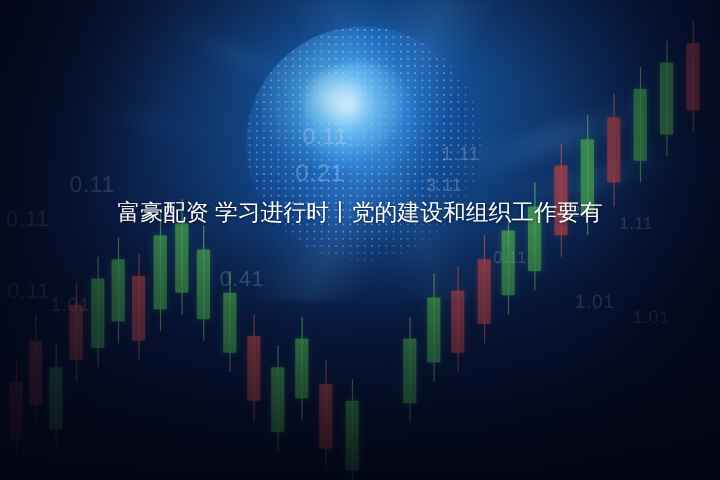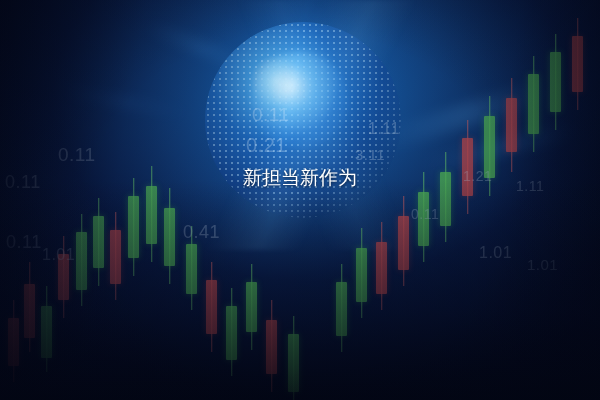--- a/index.html
+++ b/index.html
@@ -293,16 +293,16 @@
       <div class="num" style="left: 42px; top: 246px; font-size: 16px;">1.01</div>
       <div class="num" style="left: 479px; top: 244px; font-size: 16px;">1.01</div>
       <div class="num" style="left: 527px; top: 256px; font-size: 15px;">1.01</div>
     </div>
 
   <div class="bg-darkleft"></div>
   <div class="bg-bottom"></div>
   <div class="bg-vignette"></div>
 
   <div class="headline">
-    <span class="line2">新担当新作为</span>
+    <span>富豪配资 学习进行时丨党的建设和组织工作要有</span>
   </div>
 
 </div>
 
 </body></html>

